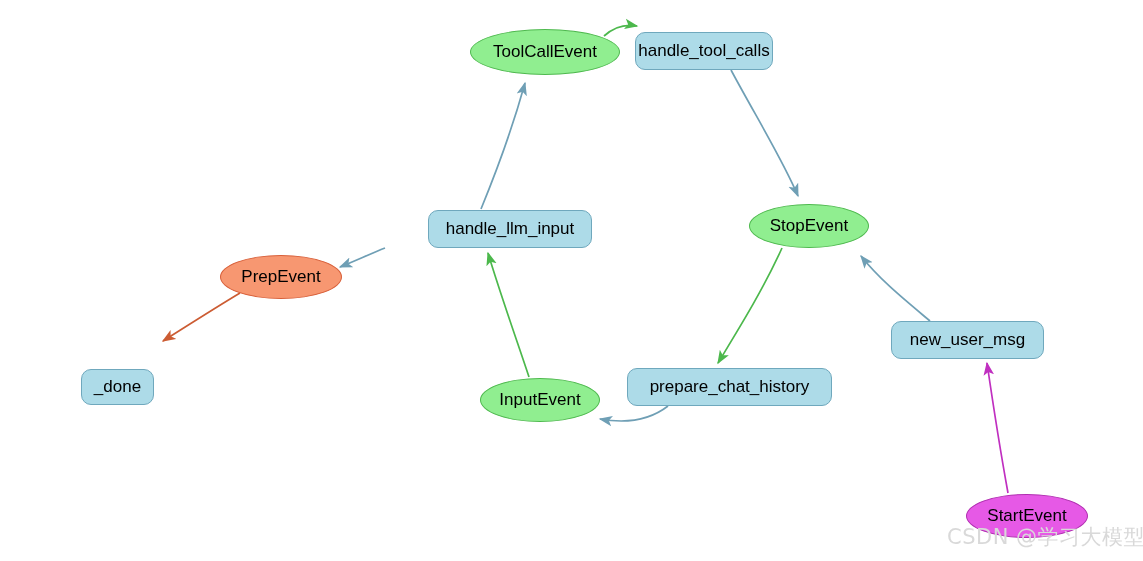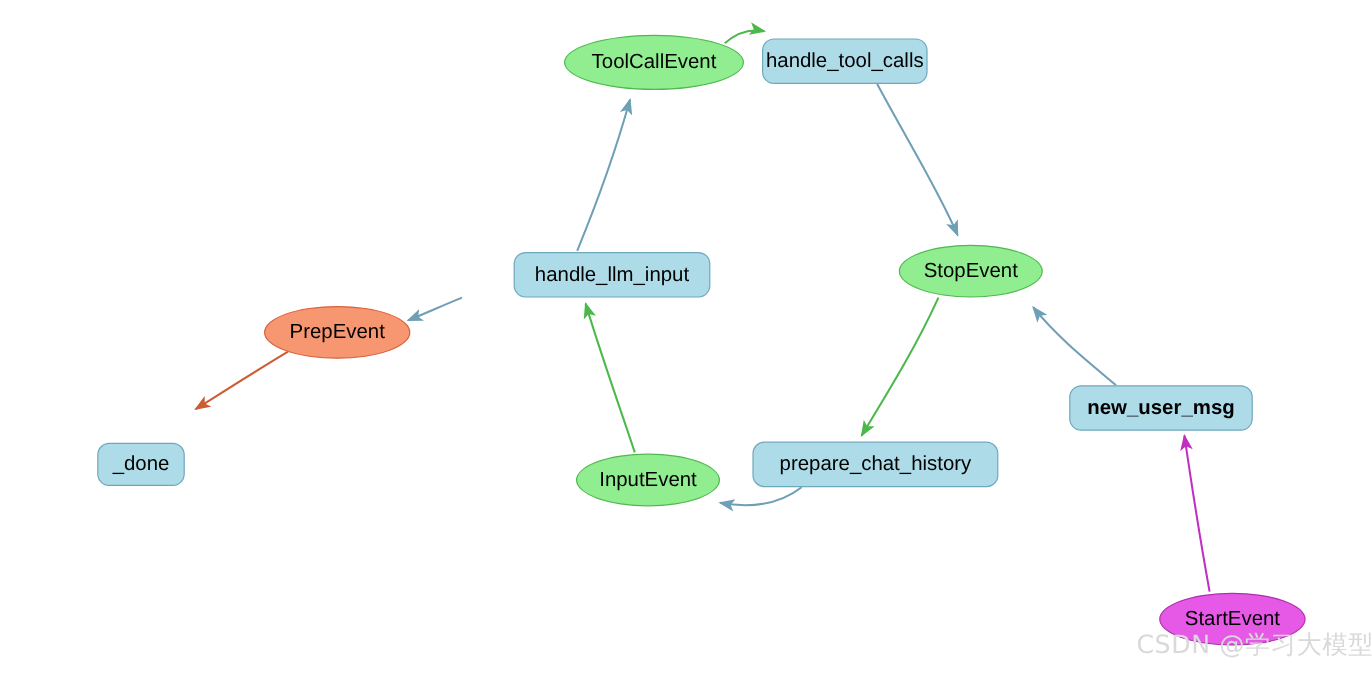--- a/index.html
+++ b/index.html
@@ -113,21 +113,21 @@
       </div>
       <div class="node node-step" style="left: 381px; top: 210px; width: 164px; height: 38px; margin-left: 47px;">
         <span class="node-label">handle_llm_input</span>
       </div>
       <div class="node node-event ev-green" style="left: 749px; top: 204px; width: 120px; height: 44px;">
         <span class="node-label">StopEvent</span>
       </div>
       <div class="node node-event ev-orange" style="left: 220px; top: 255px; width: 122px; height: 44px;">
         <span class="node-label">PrepEvent</span>
       </div>
-      <div class="node node-step" style="left: 891px; top: 321px; width: 153px; height: 38px; font-weight: bold;">
+      <div class="node node-step" style="left: 891px; top: 321px; width: 153px; height: 38px;">
         <span class="node-label">new_user_msg</span>
       </div>
       <div class="node node-step" style="left: 81px; top: 341px; width: 73px; height: 36px; margin-top: 28px;">
         <span class="node-label">_done</span>
       </div>
       <div class="node node-step" style="left: 627px; top: 368px; width: 205px; height: 38px;">
         <span class="node-label">prepare_chat_history</span>
       </div>
       <div class="node node-event ev-green" style="left: 480px; top: 378px; width: 120px; height: 44px;">
         <span class="node-label">InputEvent</span>

